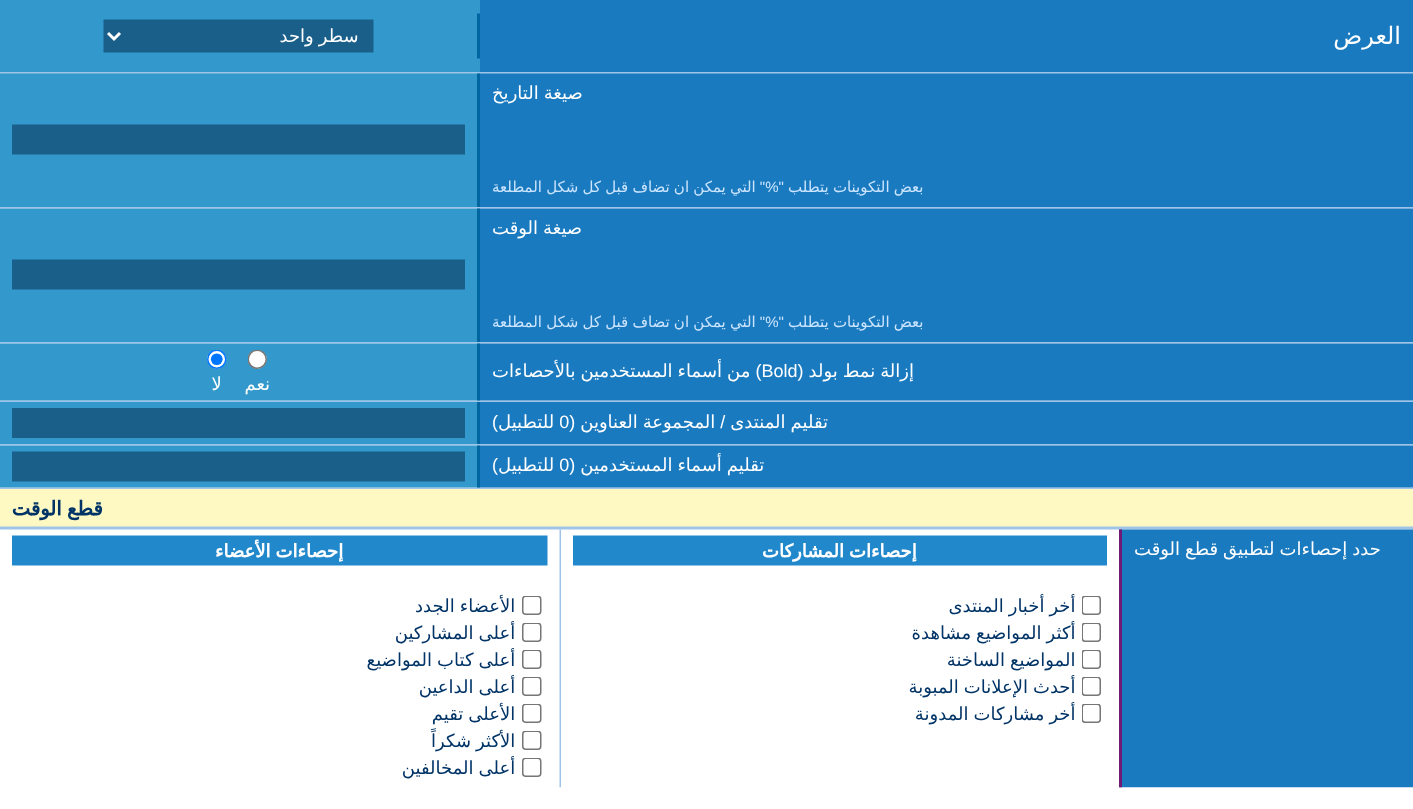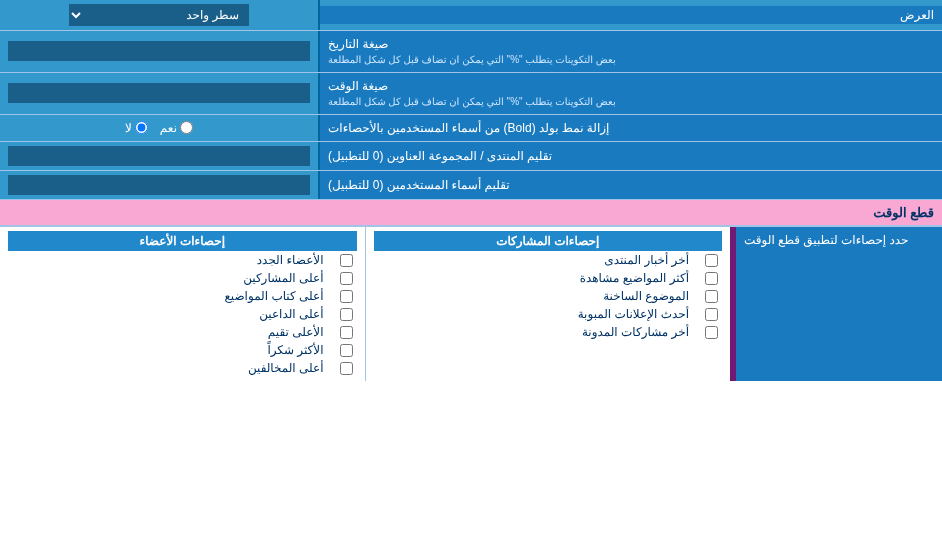--- a/index.html
+++ b/index.html
@@ -29,20 +29,21 @@
       display: flex;
       align-items: center;
       justify-content: flex-end;
       font-size: 12px;
       line-height: 1.4;
     }
     .row-label.two-line {
       flex-direction: column;
       align-items: flex-end;
       justify-content: center;
+      gap: 48px;
     }
     .row-label .sub-text {
       font-size: 10px;
       color: #cce5ff;
       text-align: right;
     }
     .row-input {
       width: 320px;
       background: #3399cc;
       display: flex;
@@ -57,86 +58,87 @@
       color: #fff;
       padding: 3px 6px;
       width: 100%;
       text-align: center;
       font-size: 12px;
       outline: none;
     }
 
     
     .section-header {
-      background: #f9a8d4;
+      background: #fef9c3;
       color: #003366;
-      text-align: right;
+      text-align: left;
       font-weight: bold;
       font-size: 13px;
       padding: 5px 8px;
       border-bottom: 1px solid #a0c4e8;
     }
 
     
     .radio-row {
       display: flex;
       align-items: center;
       justify-content: center;
       gap: 12px;
     }
     .radio-row label {
       color: #fff;
       font-size: 12px;
       display: flex;
       align-items: center;
       gap: 3px;
+      flex-direction: column;
     }
 
     
     .stats-section {
       display: flex;
       border-top: 1px solid #a0c4e8;
     }
     .stats-label-col {
       background: #1a7abf;
       color: #fff;
-      width: 212px;
+      width: 196px;
       padding: 6px 8px;
       text-align: right;
       font-size: 12px;
       display: flex;
       align-items: flex-start;
       justify-content: flex-end;
-      border-left: 6px solid #701a75;
+      border-left: 2px solid #701a75;
     }
     .stats-columns {
       flex: 1;
       display: flex;
     }
     .stats-col {
       flex: 1;
       padding: 4px 8px;
       border-left: 1px solid #a0c4e8;
     }
     .stats-col:last-child {
       border-left: none;
     }
     .stats-col-header {
       background: #2288cc;
       color: #fff;
       text-align: center;
       font-weight: bold;
       padding: 3px 5px;
-      margin-bottom: 0;
+      margin-bottom: 18px;
       font-size: 12px;
     }
     .stats-item {
       display: flex;
       align-items: center;
-      gap: 16px;
+      gap: 4px;
       padding: 2px 4px;
       color: #003366;
       font-size: 12px;
     }
     .stats-item input[type="checkbox"] {
       margin: 0;
     }
     .stats-item label {
       color: #003366;
       font-size: 12px;
@@ -146,23 +148,23 @@
     .top-row {
       display: flex;
       align-items: center;
       background: #3399cc;
       border-bottom: 1px solid #a0c4e8;
     }
     .top-row-label {
       flex: 1;
       background: #1a7abf;
       color: #fff;
-      padding: 2px 8px;
+      padding: 14px 8px;
       text-align: right;
-      font-size: 12px;
+      font-size: 16px;
     }
     .top-row-select {
       width: 320px;
       background: #3399cc;
       padding: 4px 8px;
       display: flex;
       align-items: center;
       justify-content: center;
       border-right: 2px solid #0066a0;
     }
@@ -256,21 +258,21 @@
         <div class="stats-item">
           <input type="checkbox" id="latest-forum" style="">
           <label for="latest-forum">أخر أخبار المنتدى</label>
         </div>
         <div class="stats-item">
           <input type="checkbox" id="most-viewed" style="">
           <label for="most-viewed">أكثر المواضيع مشاهدة</label>
         </div>
         <div class="stats-item">
           <input type="checkbox" id="recent-topics" style="">
-          <label for="recent-topics">الموضوع الساخنة</label>
+          <label for="recent-topics">المواضيع الساخنة</label>
         </div>
         <div class="stats-item">
           <input type="checkbox" id="recent-ads" style="">
           <label for="recent-ads">أحدث الإعلانات المبوبة</label>
         </div>
         <div class="stats-item">
           <input type="checkbox" id="recent-subscriptions" style="">
           <label for="recent-subscriptions">أخر مشاركات المدونة</label>
         </div>
       </div>

